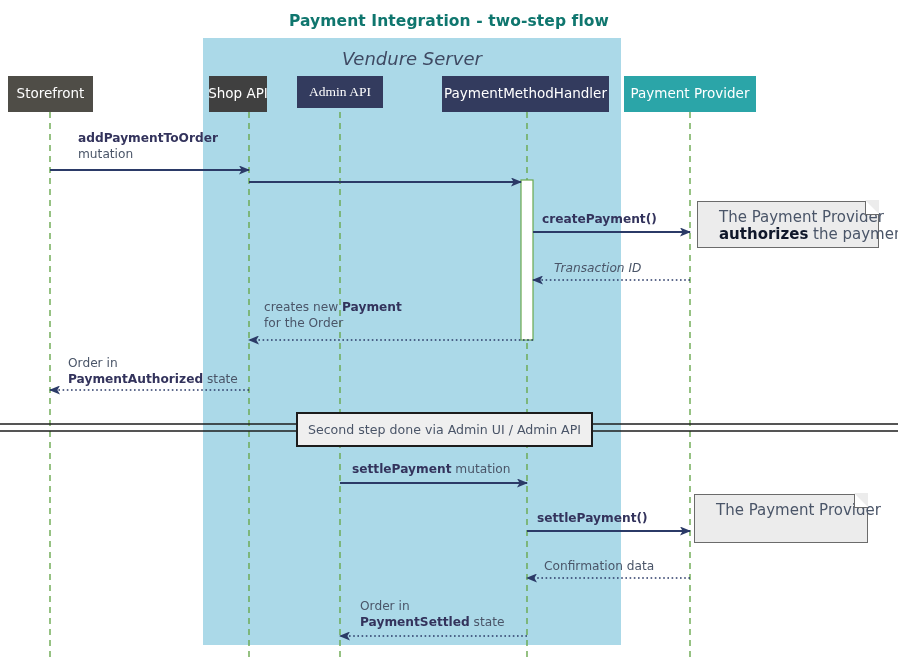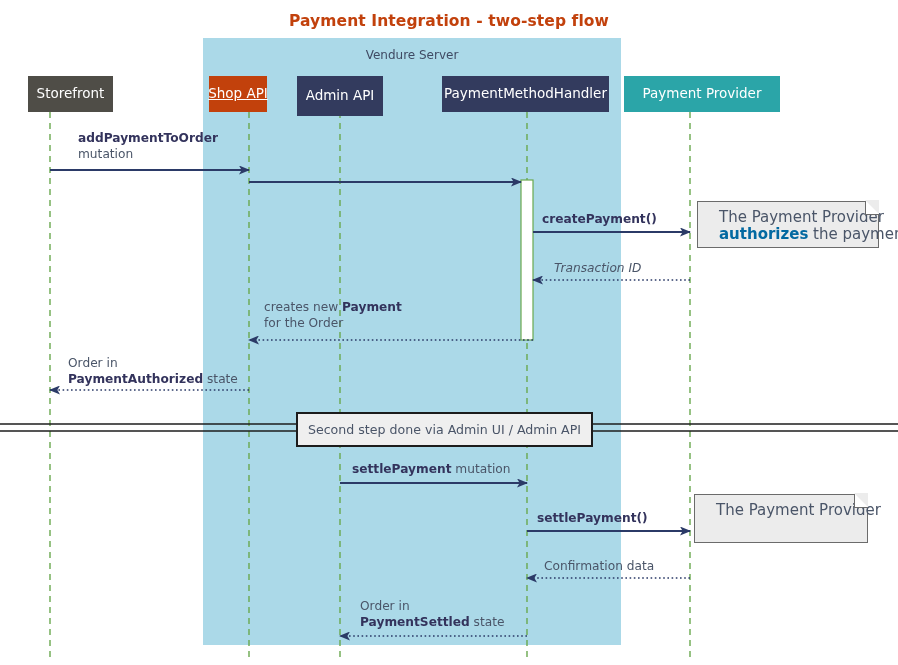--- a/index.html
+++ b/index.html
@@ -26,39 +26,40 @@
     height: 665px;
   }
   .diag-title {
     position: absolute;
     left: 0;
     top: 12px;
     width: 898px;
     text-align: center;
     font-size: 15.5px;
     font-weight: bold;
-    color: #c2410c;
+    color: #0f766e;
     letter-spacing: 0.1px;
   }
   .participant-box {
     position: absolute;
     box-sizing: border-box;
     display: flex;
     align-items: center;
     justify-content: center;
     color: #ffffff;
     font-size: 13.5px;
     line-height: 1;
     white-space: nowrap;
   }
   .group-label {
     position: absolute;
-    font-size: 12px;
+    font-size: 18px;
     color: #3f4a63;
     white-space: nowrap;
+    font-style: italic;
   }
   .msg-label {
     position: absolute;
     font-size: 12.2px;
     color: #4a5568;
     line-height: 15.5px;
     white-space: nowrap;
   }
   .msg-label b {
     color: #33335c;
@@ -68,21 +69,21 @@
     position: absolute;
     box-sizing: border-box;
     background: #ececec;
     border: 1px solid #6b6b6b;
     font-size: 15px;
     color: #4a5568;
     line-height: 17px;
     padding: 7px 10px 7px 21px;
     white-space: nowrap;
   }
-  .note-box b { color: #0369a1; font-weight: bold; }
+  .note-box b { color: #0f172a; font-weight: bold; }
   .note-fold {
     position: absolute;
     top: -1px;
     right: -1px;
     width: 13px;
     height: 13px;
     background: #ffffff;
     border-left: 1px solid #6b6b6b;
     border-bottom: 1px solid #6b6b6b;
     transform-origin: top right;
@@ -152,33 +153,33 @@
         <line x1="0" y1="424" x2="898" y2="424" stroke="#1c1c1c" stroke-width="1.6"></line>
         <line x1="0" y1="431" x2="898" y2="431" stroke="#1c1c1c" stroke-width="1.6"></line>
       </g>
   </svg>
 
   <div class="diag-title">Payment Integration - two-step flow</div>
 
   <div class="group-label" id="group-label" style="left: 412px; top: 48px; transform: translateX(-50%);">Vendure Server</div>
 
   <div id="participants-layer">
-      <div class="participant-box" style="left: 8px; top: 76px; width: 85px; height: 36px; background: rgb(79, 77, 71); margin-left: 20px;">
+      <div class="participant-box" style="left: 8px; top: 76px; width: 85px; height: 36px; background: rgb(79, 77, 71);">
         <span>Storefront</span>
       </div>
-      <div class="participant-box" style="left: 209px; top: 76px; width: 58px; height: 36px; background: #c2410c; text-decoration: underline;">
+      <div class="participant-box" style="left: 209px; top: 76px; width: 58px; height: 36px; background: #404040;">
         <span>Shop API</span>
       </div>
-      <div class="participant-box" style="left: 297px; top: 76px; width: 86px; height: 40px; background: rgb(51, 59, 94);">
+      <div class="participant-box" style="left: 297px; top: 76px; width: 86px; height: 32px; background: rgb(51, 59, 94); font-family: Liberation Serif, serif;">
         <span>Admin API</span>
       </div>
       <div class="participant-box" style="left: 442px; top: 76px; width: 167px; height: 36px; background: rgb(51, 59, 94);">
         <span>PaymentMethodHandler</span>
       </div>
-      <div class="participant-box" style="left: 624px; top: 76px; width: 156px; height: 36px; background: rgb(43, 165, 168);">
+      <div class="participant-box" style="left: 624px; top: 76px; width: 132px; height: 36px; background: rgb(43, 165, 168);">
         <span>Payment Provider</span>
       </div>
     </div>
 
   <div id="labels-layer">
       <div class="msg-label" style="left: 60px; top: 131px; margin-left: 18px;">
         <div><b>addPaymentToOrder</b></div>
         <div><span>mutation</span></div>
       </div>
       <div class="msg-label" style="left: 542px; top: 212px;">

